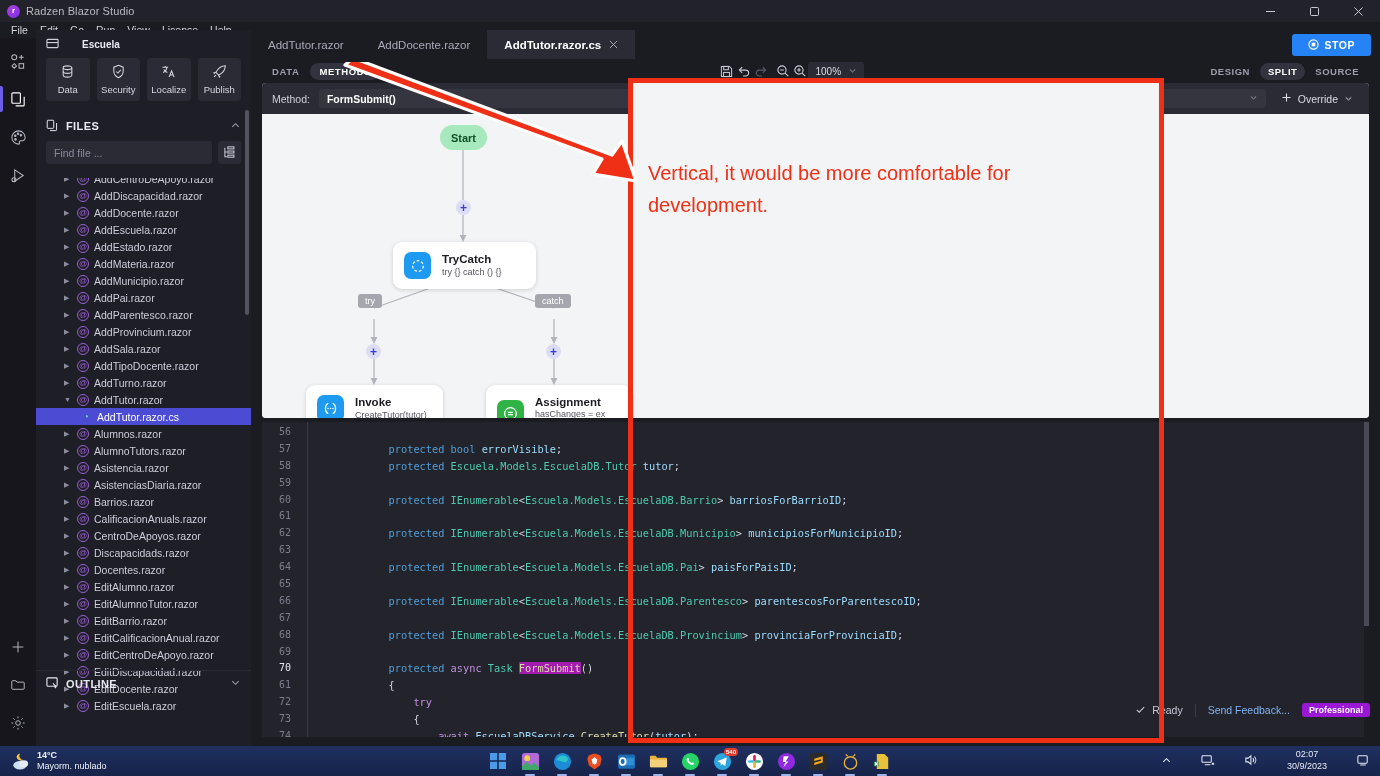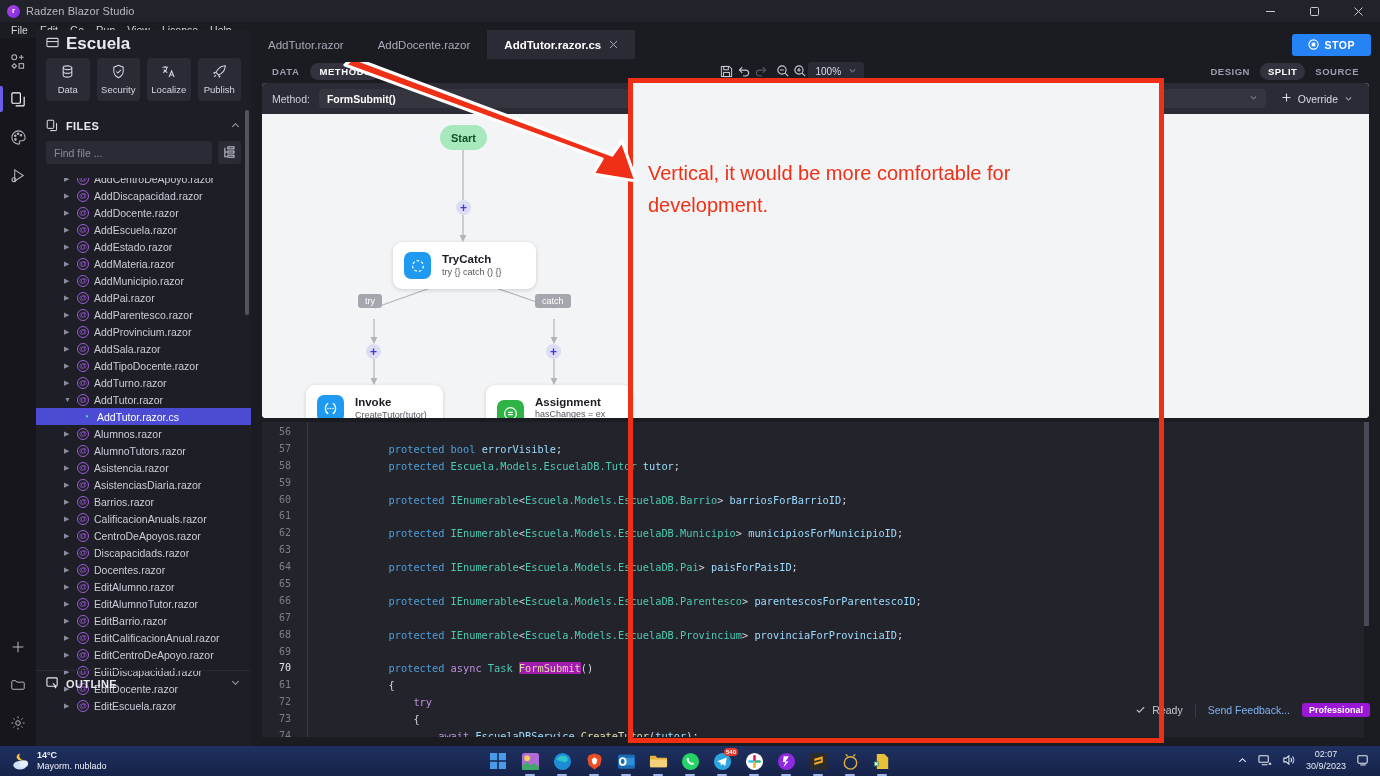--- a/index.html
+++ b/index.html
@@ -54,22 +54,22 @@
   }
   .rail-item.active { color: #ffffff; }
   .rail-sp { flex: 1; }
 
   
   .leftpanel {
     position: absolute; top: 30px; left: 36px; width: 215px; height: 716px;
     background: #1e1e26;
   }
   .proj-head {
-    height: 28px; display: flex; align-items: center; gap: 7px; padding-left: 10px;
-    color: #e9e9f1; font-size: 17px; font-weight: bold;
+    height: 28px; display: flex; align-items: center; gap: 23px; padding-left: 10px;
+    color: #e9e9f1; font-size: 10px; font-weight: bold;
   }
   .proj-actions { display: flex; gap: 7px; padding: 0 10px; }
   .pa-btn {
     width: 47px; height: 43px; background: #2b2b36; border-radius: 4px;
     display: flex; flex-direction: column; align-items: center; justify-content: center;
     gap: 3px; color: #d6d6e0; font-size: 9.5px;
   }
   .files-head {
     height: 30px; margin-top: 10px; display: flex; align-items: center; gap: 7px;
     padding: 0 10px; color: #e9e9f1; font-size: 11px; font-weight: bold; letter-spacing: .4px;
@@ -281,21 +281,21 @@
   .app-ico {
     width: 20px; height: 20px; border-radius: 4px; position: relative;
     display: flex; align-items: center; justify-content: center;
     font-size: 11px; color: #fff; font-weight: bold;
   }
   .app-ico.run::after {
     content: ""; position: absolute; bottom: -5px; left: 5px; width: 10px; height: 2px;
     background: #9fb4e8; border-radius: 1px;
   }
   .tray {
-    margin-left: auto; display: flex; align-items: center; gap: 10px; padding-right: 10px;
+    margin-left: auto; display: flex; align-items: center; gap: 29px; padding-right: 10px;
     color: #e6eaf5; font-size: 9px;
   }
   .clock { text-align: center; line-height: 1.3; }
 </style>
 </head>
 <body>
 
 <div id="app">
 
   <div class="titlebar">

